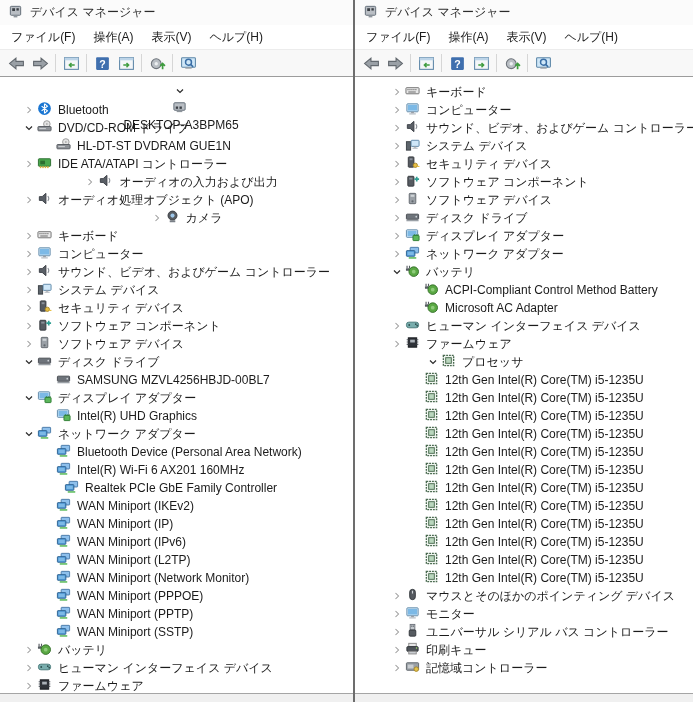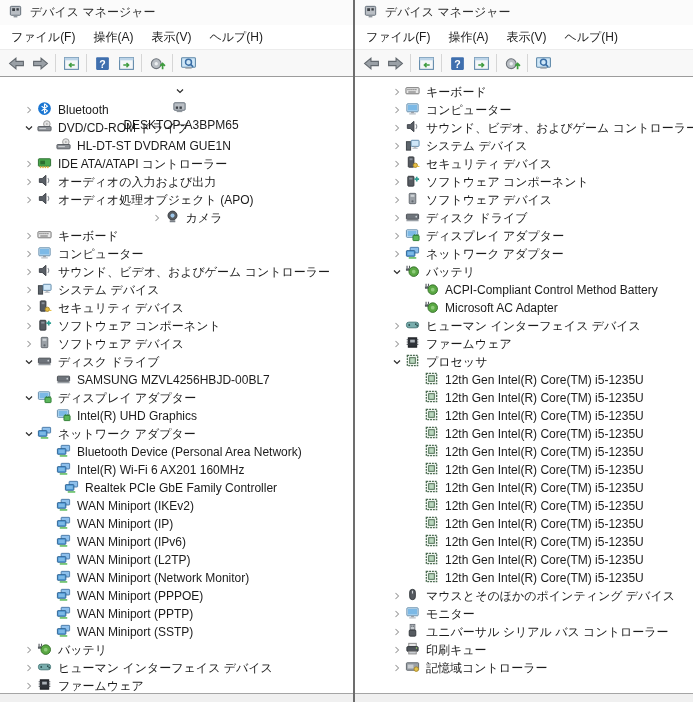--- a/index.html
+++ b/index.html
@@ -186,21 +186,21 @@
         <span><svg class="node-icon" viewBox="0 0 16 16">
             <rect x="1.5" y="4" width="13" height="8" rx="0.8" fill="#4aa84e" stroke="#2c6e30"></rect>
             <rect x="3.5" y="6" width="5" height="4" fill="#2c6e30"></rect>
             <rect x="3" y="12" width="1.6" height="2" fill="#d9b13b"></rect>
             <rect x="5.6" y="12" width="1.6" height="2" fill="#d9b13b"></rect>
             <rect x="8.2" y="12" width="1.6" height="2" fill="#d9b13b"></rect>
             <rect x="10.8" y="12" width="1.6" height="2" fill="#d9b13b"></rect>
           </svg></span>
         <span class="label">IDE ATA/ATAPI コントローラー</span>
       </div>
-      <div class="row" style="padding-left: 21px;">
+      <div class="row" style="padding-left: 10px; justify-content: center;">
         <span class="twisty">
           <svg class="chev" viewBox="0 0 16 16">
             <path d="M6 4l4 4-4 4" fill="none" stroke="#9a9a9a" stroke-width="1.4"></path>
           </svg>
         </span>
         <span><svg class="node-icon" viewBox="0 0 16 16">
             <path d="M2.5 6h3l4-3.5v11L5.5 10h-3z" fill="#5a5f66" stroke="#3a3e44"></path>
             <path d="M11.5 5.5a3.5 3.5 0 010 5" fill="none" stroke="#8a8f96" stroke-width="1.2"></path>
           </svg></span>
         <span class="label">オーディオの入力および出力</span>
@@ -806,21 +806,21 @@
             <path d="M6 4l4 4-4 4" fill="none" stroke="#9a9a9a" stroke-width="1.4"></path>
           </svg>
         </span>
         <span><svg class="node-icon" viewBox="0 0 16 16">
             <rect x="3.5" y="3" width="9" height="10" fill="#2e3238" stroke="#15181c"></rect>
             <path d="M3.5 5H1.8M3.5 7.5H1.8M3.5 10H1.8M12.5 5h1.7M12.5 7.5h1.7M12.5 10h1.7" stroke="#5a6067" stroke-width="1.1"></path>
             <rect x="5.5" y="5" width="5" height="3" fill="#aab1b8"></rect>
           </svg></span>
         <span class="label">ファームウェア</span>
       </div>
-      <div class="row" style="padding-left: 34px;">
+      <div class="row" style="padding-left: 34px; margin-left: 36px;">
         <span class="twisty">
           <svg class="chev" viewBox="0 0 16 16">
             <path d="M4 6l4 4 4-4" fill="none" stroke="#2b2b2b" stroke-width="1.6"></path>
           </svg>
         </span>
         <span><svg class="node-icon" viewBox="0 0 16 16">
             <rect x="2.5" y="2.5" width="11" height="11" fill="#eef4ee" stroke="#4a6a50" stroke-width="1.4" stroke-dasharray="2 1"></rect>
             <rect x="5" y="5" width="6" height="6" fill="#b9d6bd" stroke="#4a6a50"></rect>
           </svg></span>
         <span class="label">プロセッサ</span>

